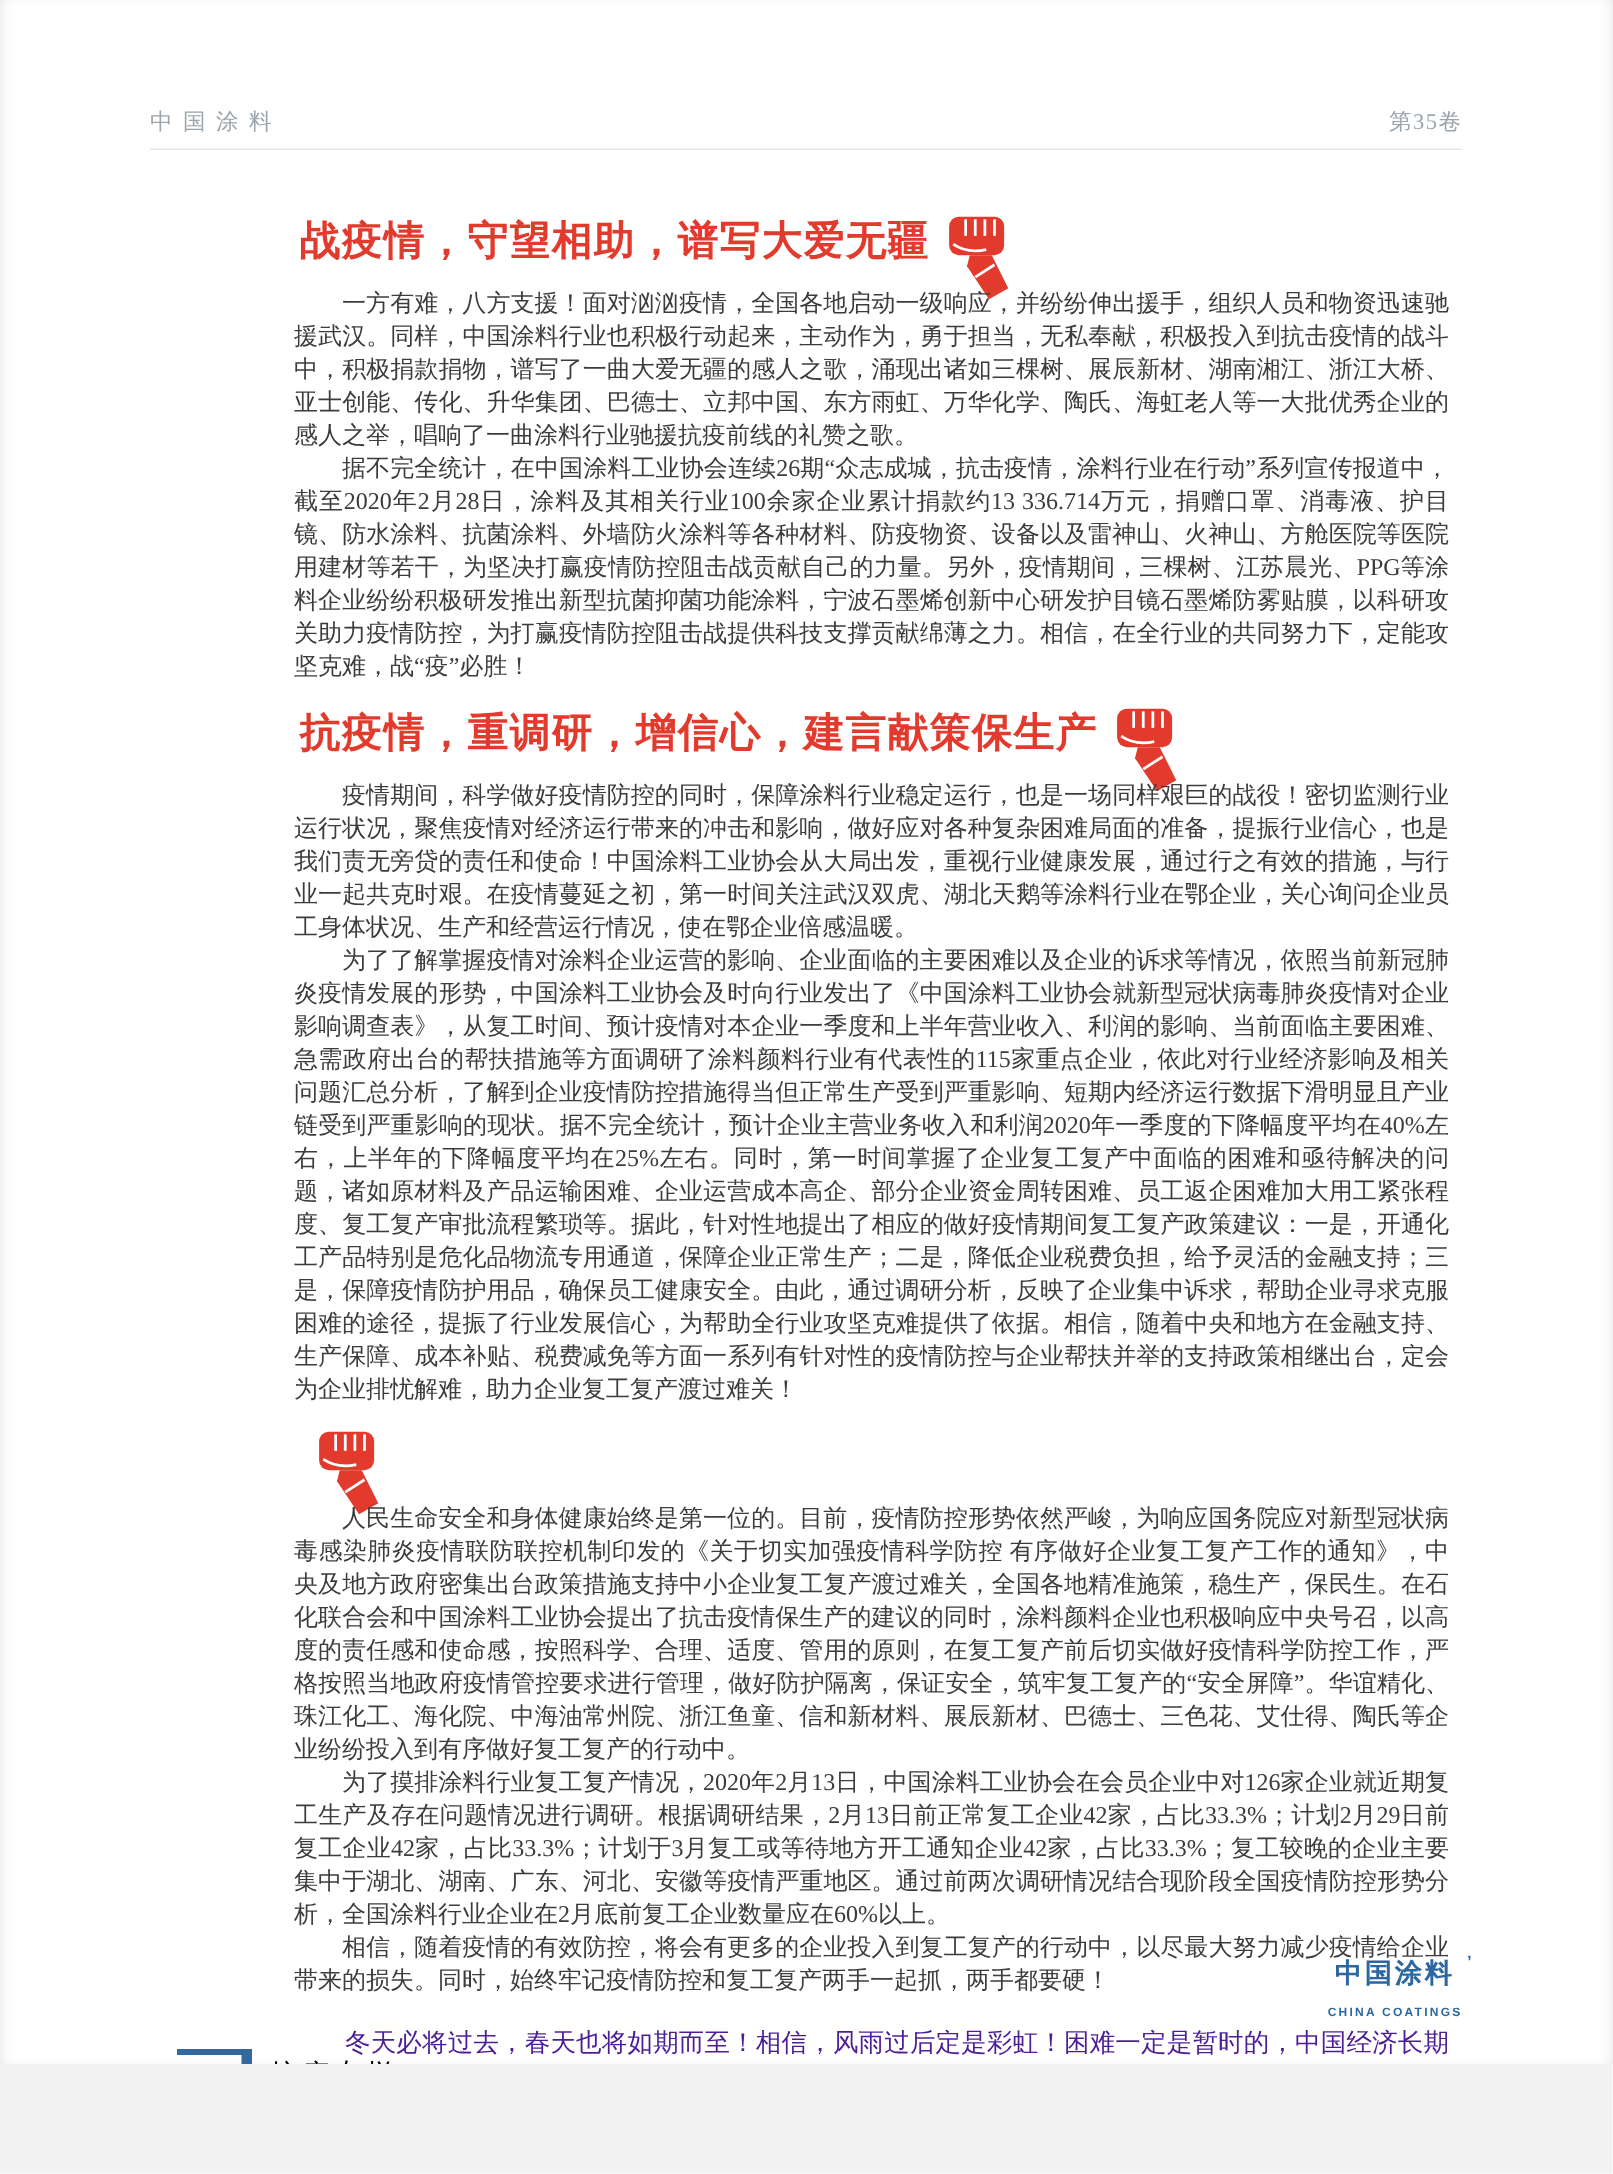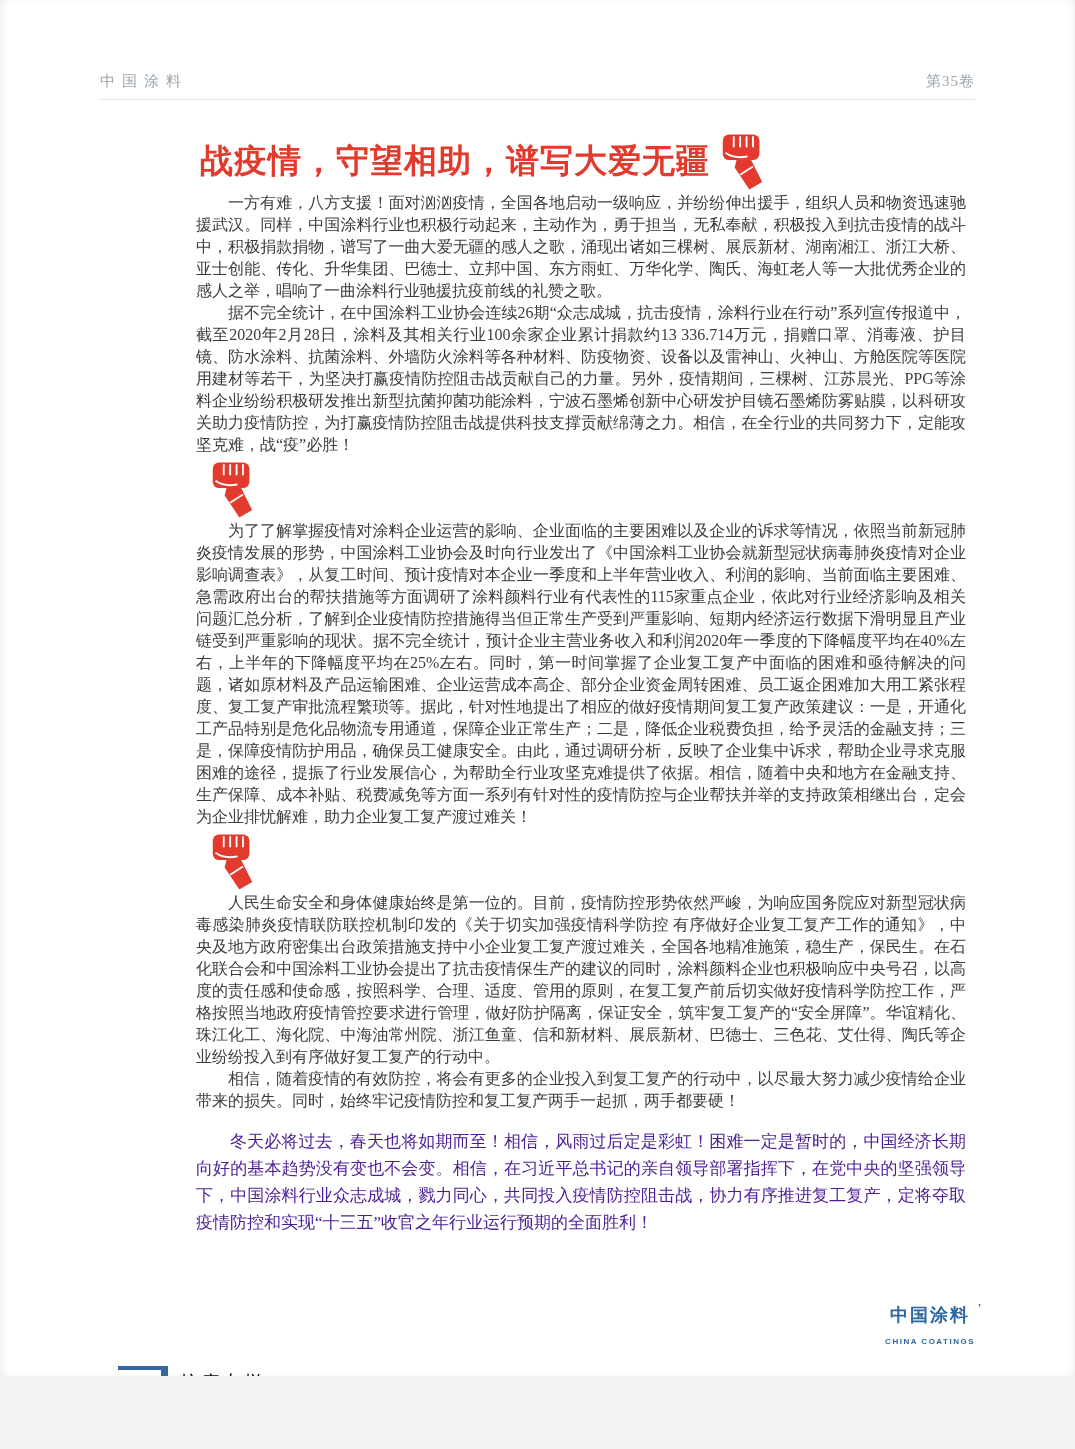--- a/index.html
+++ b/index.html
@@ -19,25 +19,25 @@
     color:#9aa5ad; font-size:15px;
     border-bottom:1px solid #e3e7ea;
     padding-bottom:8px;
   }
   .journal { letter-spacing:7px; }
   .volume  { letter-spacing:1px; }
   
   .content { position:absolute; left:196px; top:142px; width:770px; color:#3c3c3c; }
   section { margin-bottom:14px; }
   .sec-heading {
-    display:flex; align-items:flex-end;
+    display:flex; align-items:flex-start;
     height:42px; margin:0 0 8px 4px;
     color:#e23a2c;
     font-family:"Liberation Sans","DejaVu Sans",sans-serif;
-    font-weight:bold; font-size:33px; letter-spacing:1px;
+    font-weight:bold; font-size:27px; letter-spacing:1px;
     white-space:nowrap;
   }
   .fist { margin-left:10px; margin-bottom:-6px; flex:0 0 auto; }
   .body-p {
     margin:0;
     font-size:16px; line-height:22px;
     text-align:justify; text-indent:2em;
   }
   .closing {
     margin:16px 0 0 0;
@@ -105,35 +105,37 @@
             <path d="M22 46 l14 -9"></path>
           </g>
         </svg>
       </h2>
       <p class="body-p">一方有难，八方支援！面对汹汹疫情，全国各地启动一级响应，并纷纷伸出援手，组织人员和物资迅速驰援武汉。同样，中国涂料行业也积极行动起来，主动作为，勇于担当，无私奉献，积极投入到抗击疫情的战斗中，积极捐款捐物，谱写了一曲大爱无疆的感人之歌，涌现出诸如三棵树、展辰新材、湖南湘江、浙江大桥、亚士创能、传化、升华集团、巴德士、立邦中国、东方雨虹、万华化学、陶氏、海虹老人等一大批优秀企业的感人之举，唱响了一曲涂料行业驰援抗疫前线的礼赞之歌。</p>
       <p class="body-p">据不完全统计，在中国涂料工业协会连续26期“众志成城，抗击疫情，涂料行业在行动”系列宣传报道中，截至2020年2月28日，涂料及其相关行业100余家企业累计捐款约13 336.714万元，捐赠口罩、消毒液、护目镜、防水涂料、抗菌涂料、外墙防火涂料等各种材料、防疫物资、设备以及雷神山、火神山、方舱医院等医院用建材等若干，为坚决打赢疫情防控阻击战贡献自己的力量。另外，疫情期间，三棵树、江苏晨光、PPG等涂料企业纷纷积极研发推出新型抗菌抑菌功能涂料，宁波石墨烯创新中心研发护目镜石墨烯防雾贴膜，以科研攻关助力疫情防控，为打赢疫情防控阻击战提供科技支撑贡献绵薄之力。相信，在全行业的共同努力下，定能攻坚克难，战“疫”必胜！</p>
     </section>
 
     <section>
       <h2 class="sec-heading">
+        <span>抗疫情，重调研，增信心，建言献策保生产</span>
         <svg class="fist" width="44" height="58" viewBox="0 0 48 62">
           <g fill="#e23a2c">
             <path d="M10 2 h26 a7 7 0 0 1 7 7 v14 a7 7 0 0 1 -7 7 h-26 a7 7 0 0 1 -7 -7 v-14 a7 7 0 0 1 7 -7 z"></path>
             <path d="M18 30 L34 30 L46 54 L32 62 L16 38 Z"></path>
           </g>
           <g stroke="#ffffff" stroke-width="2" fill="none">
             <path d="M15 4 v12"></path>
               <path d="M22 4 v12"></path>
               <path d="M29 4 v12"></path>
               <path d="M36 4 v12"></path>
             <path d="M6 22 q10 7 24 4"></path>
             <path d="M22 46 l14 -9"></path>
           </g>
         </svg>
       </h2>
+      <p class="body-p">疫情期间，科学做好疫情防控的同时，保障涂料行业稳定运行，也是一场同样艰巨的战役！密切监测行业运行状况，聚焦疫情对经济运行带来的冲击和影响，做好应对各种复杂困难局面的准备，提振行业信心，也是我们责无旁贷的责任和使命！中国涂料工业协会从大局出发，重视行业健康发展，通过行之有效的措施，与行业一起共克时艰。在疫情蔓延之初，第一时间关注武汉双虎、湖北天鹅等涂料行业在鄂企业，关心询问企业员工身体状况、生产和经营运行情况，使在鄂企业倍感温暖。</p>
       <p class="body-p">为了了解掌握疫情对涂料企业运营的影响、企业面临的主要困难以及企业的诉求等情况，依照当前新冠肺炎疫情发展的形势，中国涂料工业协会及时向行业发出了《中国涂料工业协会就新型冠状病毒肺炎疫情对企业影响调查表》，从复工时间、预计疫情对本企业一季度和上半年营业收入、利润的影响、当前面临主要困难、急需政府出台的帮扶措施等方面调研了涂料颜料行业有代表性的115家重点企业，依此对行业经济影响及相关问题汇总分析，了解到企业疫情防控措施得当但正常生产受到严重影响、短期内经济运行数据下滑明显且产业链受到严重影响的现状。据不完全统计，预计企业主营业务收入和利润2020年一季度的下降幅度平均在40%左右，上半年的下降幅度平均在25%左右。同时，第一时间掌握了企业复工复产中面临的困难和亟待解决的问题，诸如原材料及产品运输困难、企业运营成本高企、部分企业资金周转困难、员工返企困难加大用工紧张程度、复工复产审批流程繁琐等。据此，针对性地提出了相应的做好疫情期间复工复产政策建议：一是，开通化工产品特别是危化品物流专用通道，保障企业正常生产；二是，降低企业税费负担，给予灵活的金融支持；三是，保障疫情防护用品，确保员工健康安全。由此，通过调研分析，反映了企业集中诉求，帮助企业寻求克服困难的途径，提振了行业发展信心，为帮助全行业攻坚克难提供了依据。相信，随着中央和地方在金融支持、生产保障、成本补贴、税费减免等方面一系列有针对性的疫情防控与企业帮扶并举的支持政策相继出台，定会为企业排忧解难，助力企业复工复产渡过难关！</p>
     </section>
 
     <section>
       <h2 class="sec-heading">
         <svg class="fist" width="44" height="58" viewBox="0 0 48 62">
           <g fill="#e23a2c">
             <path d="M10 2 h26 a7 7 0 0 1 7 7 v14 a7 7 0 0 1 -7 7 h-26 a7 7 0 0 1 -7 -7 v-14 a7 7 0 0 1 7 -7 z"></path>
             <path d="M18 30 L34 30 L46 54 L32 62 L16 38 Z"></path>
           </g>
@@ -141,20 +143,21 @@
             <path d="M15 4 v12"></path>
               <path d="M22 4 v12"></path>
               <path d="M29 4 v12"></path>
               <path d="M36 4 v12"></path>
             <path d="M6 22 q10 7 24 4"></path>
             <path d="M22 46 l14 -9"></path>
           </g>
         </svg>
       </h2>
       <p class="body-p">人民生命安全和身体健康始终是第一位的。目前，疫情防控形势依然严峻，为响应国务院应对新型冠状病毒感染肺炎疫情联防联控机制印发的《关于切实加强疫情科学防控 有序做好企业复工复产工作的通知》，中央及地方政府密集出台政策措施支持中小企业复工复产渡过难关，全国各地精准施策，稳生产，保民生。在石化联合会和中国涂料工业协会提出了抗击疫情保生产的建议的同时，涂料颜料企业也积极响应中央号召，以高度的责任感和使命感，按照科学、合理、适度、管用的原则，在复工复产前后切实做好疫情科学防控工作，严格按照当地政府疫情管控要求进行管理，做好防护隔离，保证安全，筑牢复工复产的“安全屏障”。华谊精化、珠江化工、海化院、中海油常州院、浙江鱼童、信和新材料、展辰新材、巴德士、三色花、艾仕得、陶氏等企业纷纷投入到有序做好复工复产的行动中。</p>
+      <p class="body-p">为了摸排涂料行业复工复产情况，2020年2月13日，中国涂料工业协会在会员企业中对126家企业就近期复工生产及存在问题情况进行调研。根据调研结果，2月13日前正常复工企业42家，占比33.3%；计划2月29日前复工企业42家，占比33.3%；计划于3月复工或等待地方开工通知企业42家，占比33.3%；复工较晚的企业主要集中于湖北、湖南、广东、河北、安徽等疫情严重地区。通过前两次调研情况结合现阶段全国疫情防控形势分析，全国涂料行业企业在2月底前复工企业数量应在60%以上。</p>
       <p class="body-p">相信，随着疫情的有效防控，将会有更多的企业投入到复工复产的行动中，以尽最大努力减少疫情给企业带来的损失。同时，始终牢记疫情防控和复工复产两手一起抓，两手都要硬！</p>
     </section>
 
     <p class="closing">冬天必将过去，春天也将如期而至！相信，风雨过后定是彩虹！困难一定是暂时的，中国经济长期向好的基本趋势没有变也不会变。相信，在习近平总书记的亲自领导部署指挥下，在党中央的坚强领导下，中国涂料行业众志成城，戮力同心，共同投入疫情防控阻击战，协力有序推进复工复产，定将夺取疫情防控和实现“十三五”收官之年行业运行预期的全面胜利！</p>
   </div>
 
   <div class="logo">
     <div class="logo-cn">
       <span>中国涂料</span><span class="tick">ʼ</span>
     </div>

